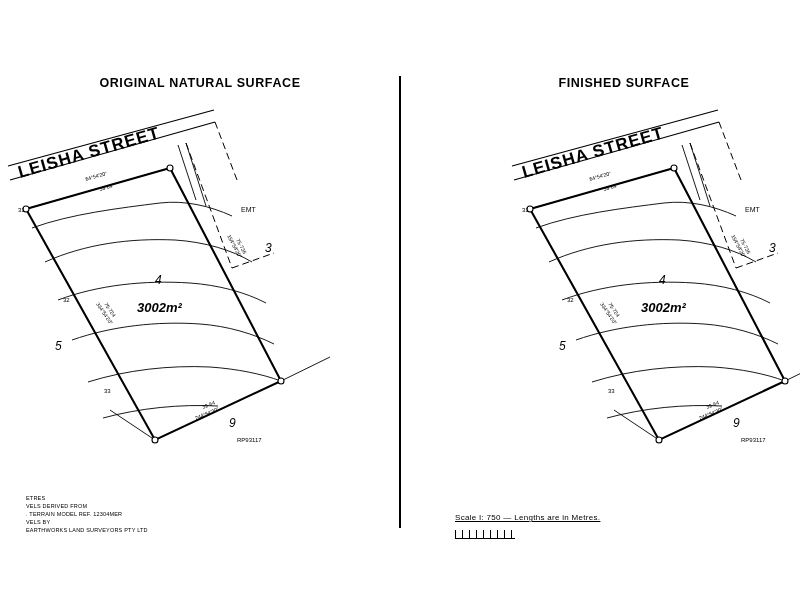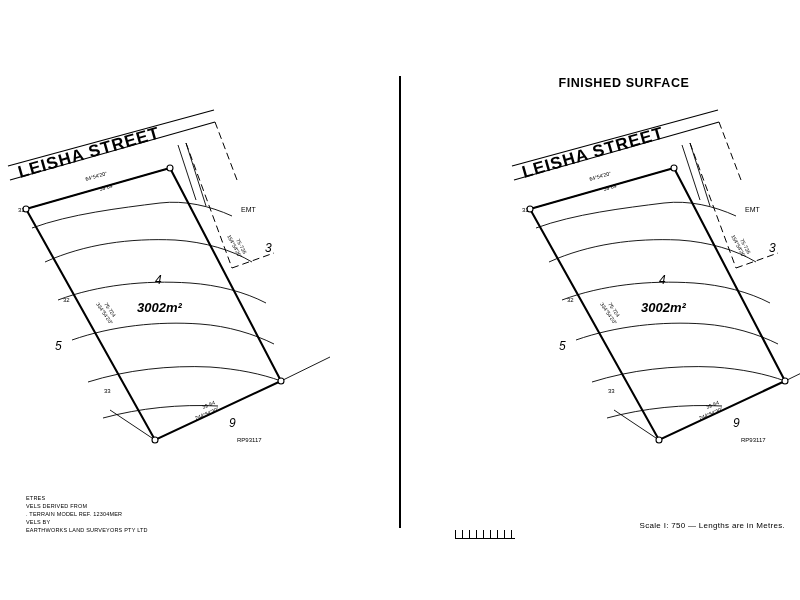--- a/index.html
+++ b/index.html
@@ -19,21 +19,21 @@
     font-size:12.5px;font-weight:bold;letter-spacing:.6px;
   }
   .divider{
     position:absolute;left:399px;top:76px;width:2px;height:452px;background:#000;
   }
   .notes{
     position:absolute;left:26px;bottom:66px;font-size:5.5px;line-height:8px;
     letter-spacing:.2px;white-space:pre;
   }
   .scalebar-wrap{position:absolute;left:455px;bottom:60px;width:330px;}
-  .scale-text{font-size:8px;text-align:right;margin-bottom:0;letter-spacing:.3px;}
+  .scale-text{font-size:8px;text-align:left;margin-bottom:8px;letter-spacing:.3px;text-decoration:underline;}
   .scale-ruler{position:relative;height:10px;width:60px;margin-left:0;}
   .scale-ruler .tick{position:absolute;top:0;width:1px;height:8px;background:#000;}
   .scale-ruler .base{position:absolute;top:8px;left:0;width:60px;height:1px;background:#000;}
   svg{position:absolute;left:0;top:0;}
   .ln{stroke:#000;fill:none;}
   .thick{stroke-width:2.1;}
   .med{stroke-width:1.2;}
   .thin{stroke-width:0.9;}
   .dash{stroke-dasharray:7 4;stroke-width:1;}
   text{font-family:"Liberation Sans", sans-serif;fill:#000;}
@@ -46,20 +46,21 @@
   .node{fill:#fff;stroke:#000;stroke-width:1.1;}
 </style>
 </head>
 <body>
 
 <div id="sheet">
 
   <div class="divider"></div>
 
   <div class="panel panel-left">
+    <div class="panel-title">ORIGINAL NATURAL SURFACE</div>
 
     <svg width="400" height="600" viewBox="0 0 400 600">
 
       <line class="ln med" x1="10" y1="180" x2="215" y2="122"></line>
       <line class="ln med" x1="8" y1="166" x2="214" y2="110"></line>
 
       <line class="ln thin" x1="178" y1="145" x2="196" y2="200"></line>
       <line class="ln thin" x1="186" y1="143" x2="206" y2="206"></line>
 
       <polygon class="ln thick" points="26,209 170,168 281,381 155,440"></polygon>

